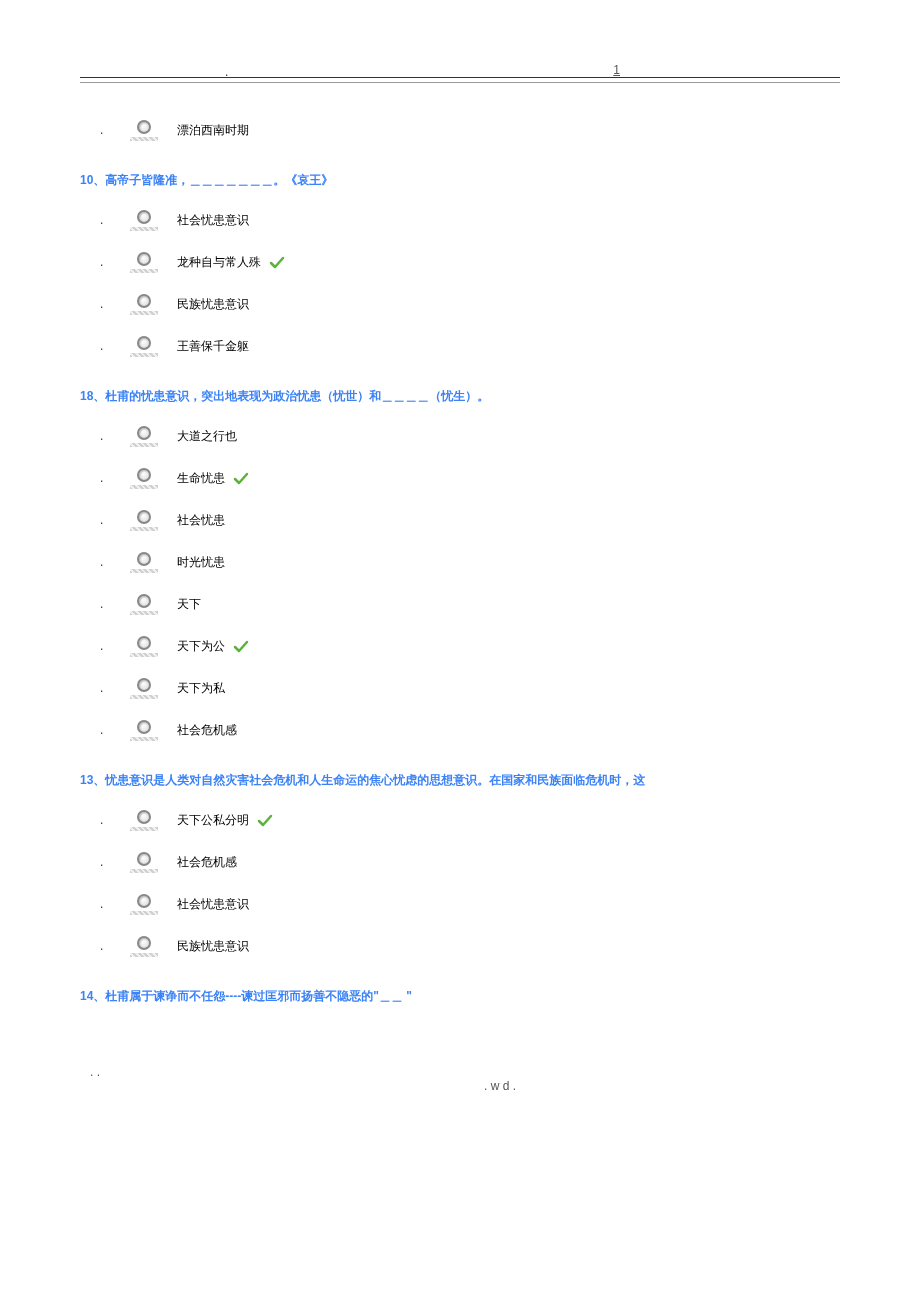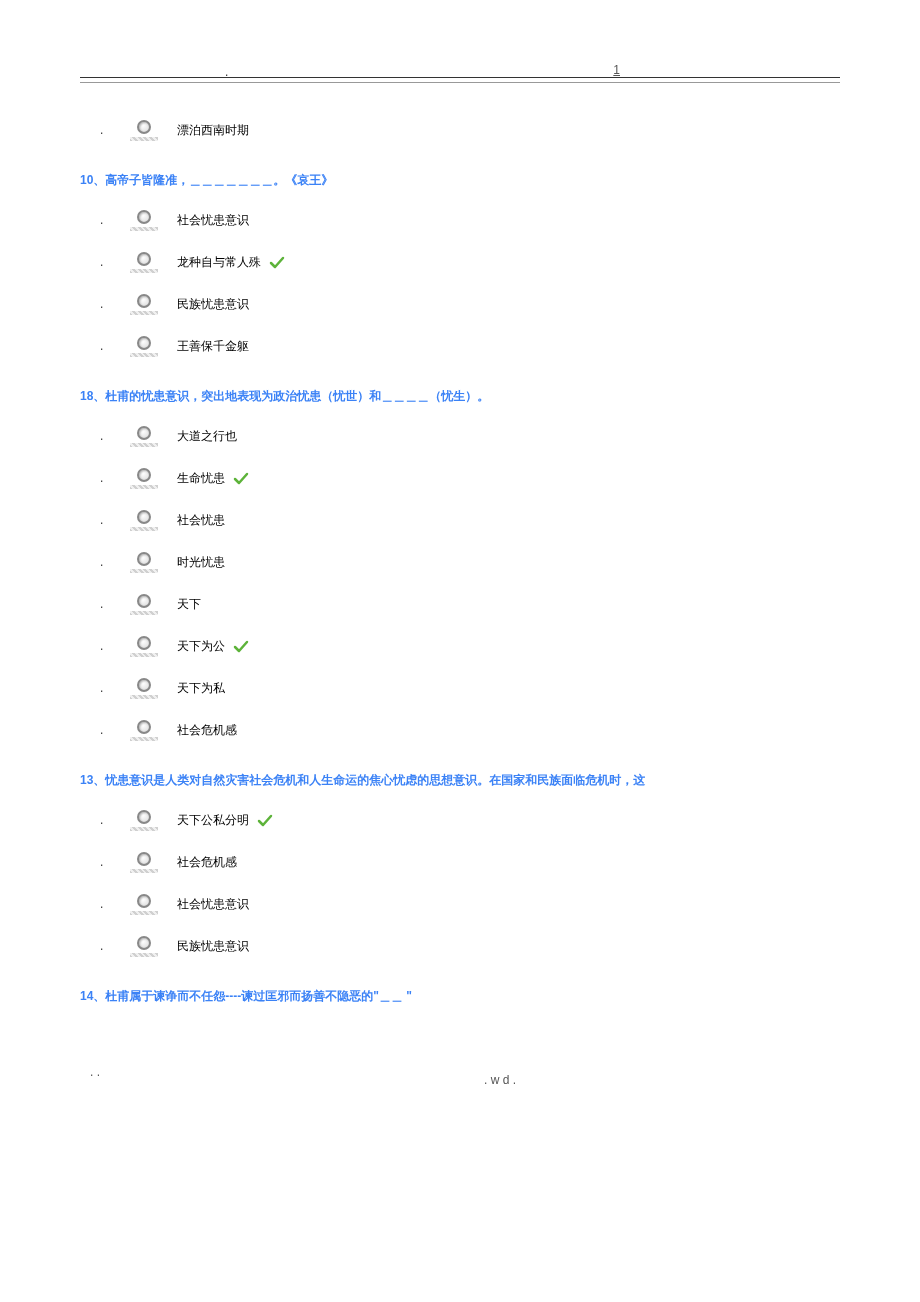--- a/index.html
+++ b/index.html
@@ -91,21 +91,21 @@
   .footer {
     margin-top: 60px;
     display: flex;
     font-size: 12px;
     color: #555;
   }
   .footer-left {
     margin-left: 10px;
   }
   .footer-center {
-    margin: 8px auto;
+    margin: 14px auto;
     padding-left: 60px;
   }
 </style>
 </head>
 <body>
 
 <div class="page">
 
   <div class="header-line">
     <span class="header-dot1">.</span>

